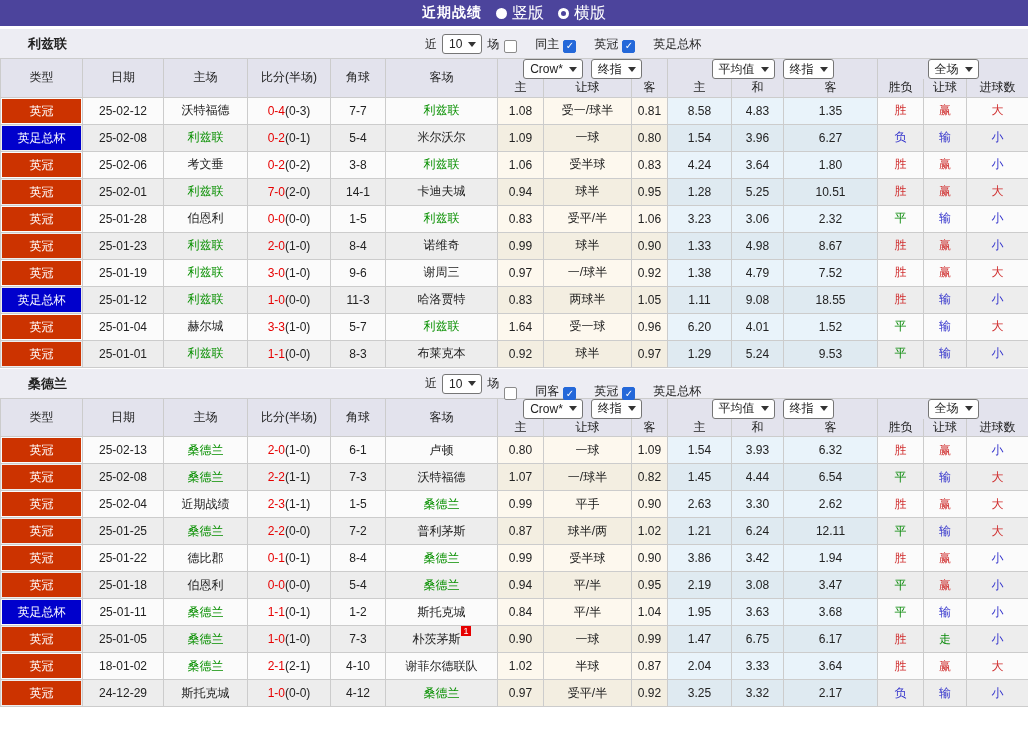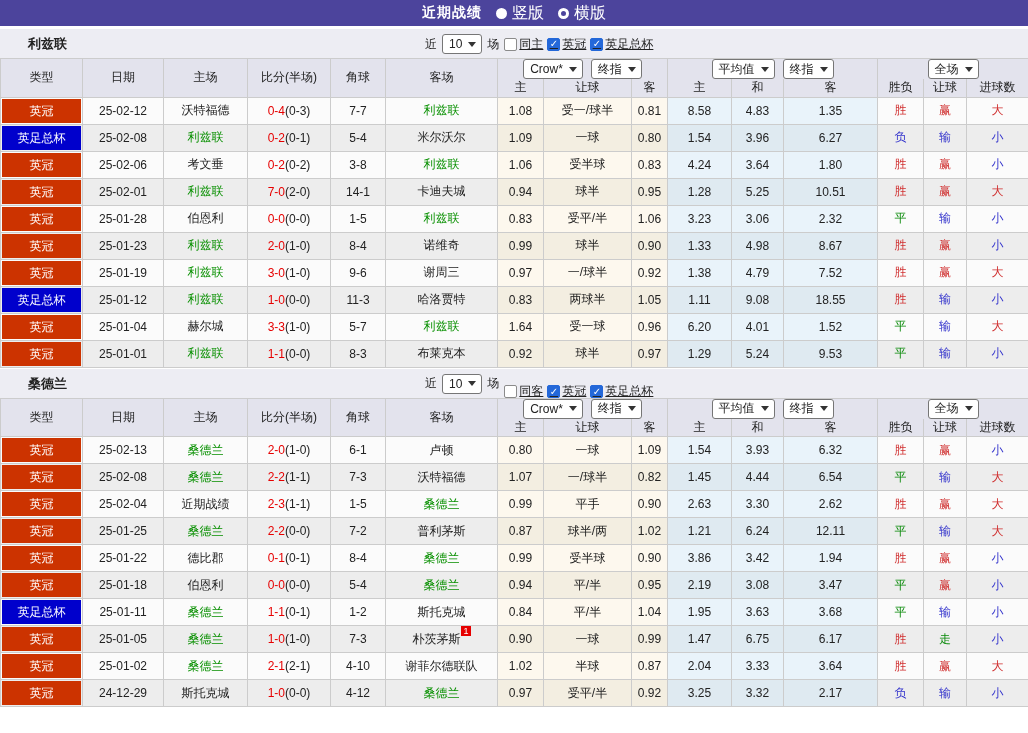--- a/index.html
+++ b/index.html
@@ -9,21 +9,21 @@
   .titlebar { height: 28px; background: #4c449c; display: flex; align-items: center; justify-content: center; gap: 14px; color: #fff; border-bottom: 2px solid #fff; }
   .titlebar .ttl { font-size: 14px; font-weight: bold; letter-spacing: 1px; }
   .radio-item { display: inline-flex; align-items: center; gap: 5px; font-size: 16px; cursor: pointer; }
   .radio { width: 11px; height: 11px; border-radius: 50%; border: 3px solid #fff; display: inline-block; }
   .radio.on { background: #fff; border-width: 2px; }
 
   
   .sec-head { height: 30px; background: #ededf3; position: relative; border-top: 1px solid #fff; }
   .team-name { position: absolute; left: 28px; top: 0; line-height: 30px; font-size: 13px; font-weight: bold; }
   .filters { position: absolute; left: 425px; top: 0; height: 30px; display: flex; align-items: center; gap: 5px; font-size: 12px; }
-  .cb { display: inline-flex; align-items: center; gap: 2px; cursor: pointer; text-decoration: underline; }
+  .cb { display: inline-flex; align-items: flex-end; gap: 18px; cursor: pointer; }
   .box { width: 13px; height: 13px; border: 1px solid #8b8b8b; background: #fff; border-radius: 2px; display: inline-flex; align-items: center; justify-content: center; font-size: 10px; line-height: 1; }
   .box.checked { background: #2468d9; border-color: #2468d9; color: #fff; }
 
   
   .sel { display: inline-flex; align-items: center; gap: 6px; height: 20px; padding: 0 5px 0 6px; background: #fff; border: 1px solid #767676; border-radius: 3px; font-size: 12px; cursor: pointer; white-space: nowrap; }
   .arr { width: 0; height: 0; border-left: 4px solid transparent; border-right: 4px solid transparent; border-top: 5px solid #333; }
 
   
   table { width: 1028px; border-collapse: collapse; table-layout: fixed; font-size: 12px; }
   td { border: 1px solid #ccc; text-align: center; height: 26px; overflow: hidden; white-space: nowrap; }
@@ -628,21 +628,21 @@
     <td class="avg">6.17</td>
     <td class="res-red">胜</td>
     <td class="res-green">走</td>
     <td class="res-blue">小</td>
   </tr>
 
   <tr>
     <td class="league">
               <span class="badge">英冠</span>
             </td>
-    <td>25-01-02</td>
+    <td>18-01-02</td>
     <td class="focus">桑德兰</td>
     <td><span class="score">2-1</span><span class="half">(2-1)</span></td>
     <td>4-10</td>
     <td>谢菲尔德联队</td>
     <td class="odds">1.02</td>
     <td class="odds">半球</td>
     <td class="odds">0.87</td>
     <td class="avg">2.04</td>
     <td class="avg">3.33</td>
     <td class="avg">3.64</td>

